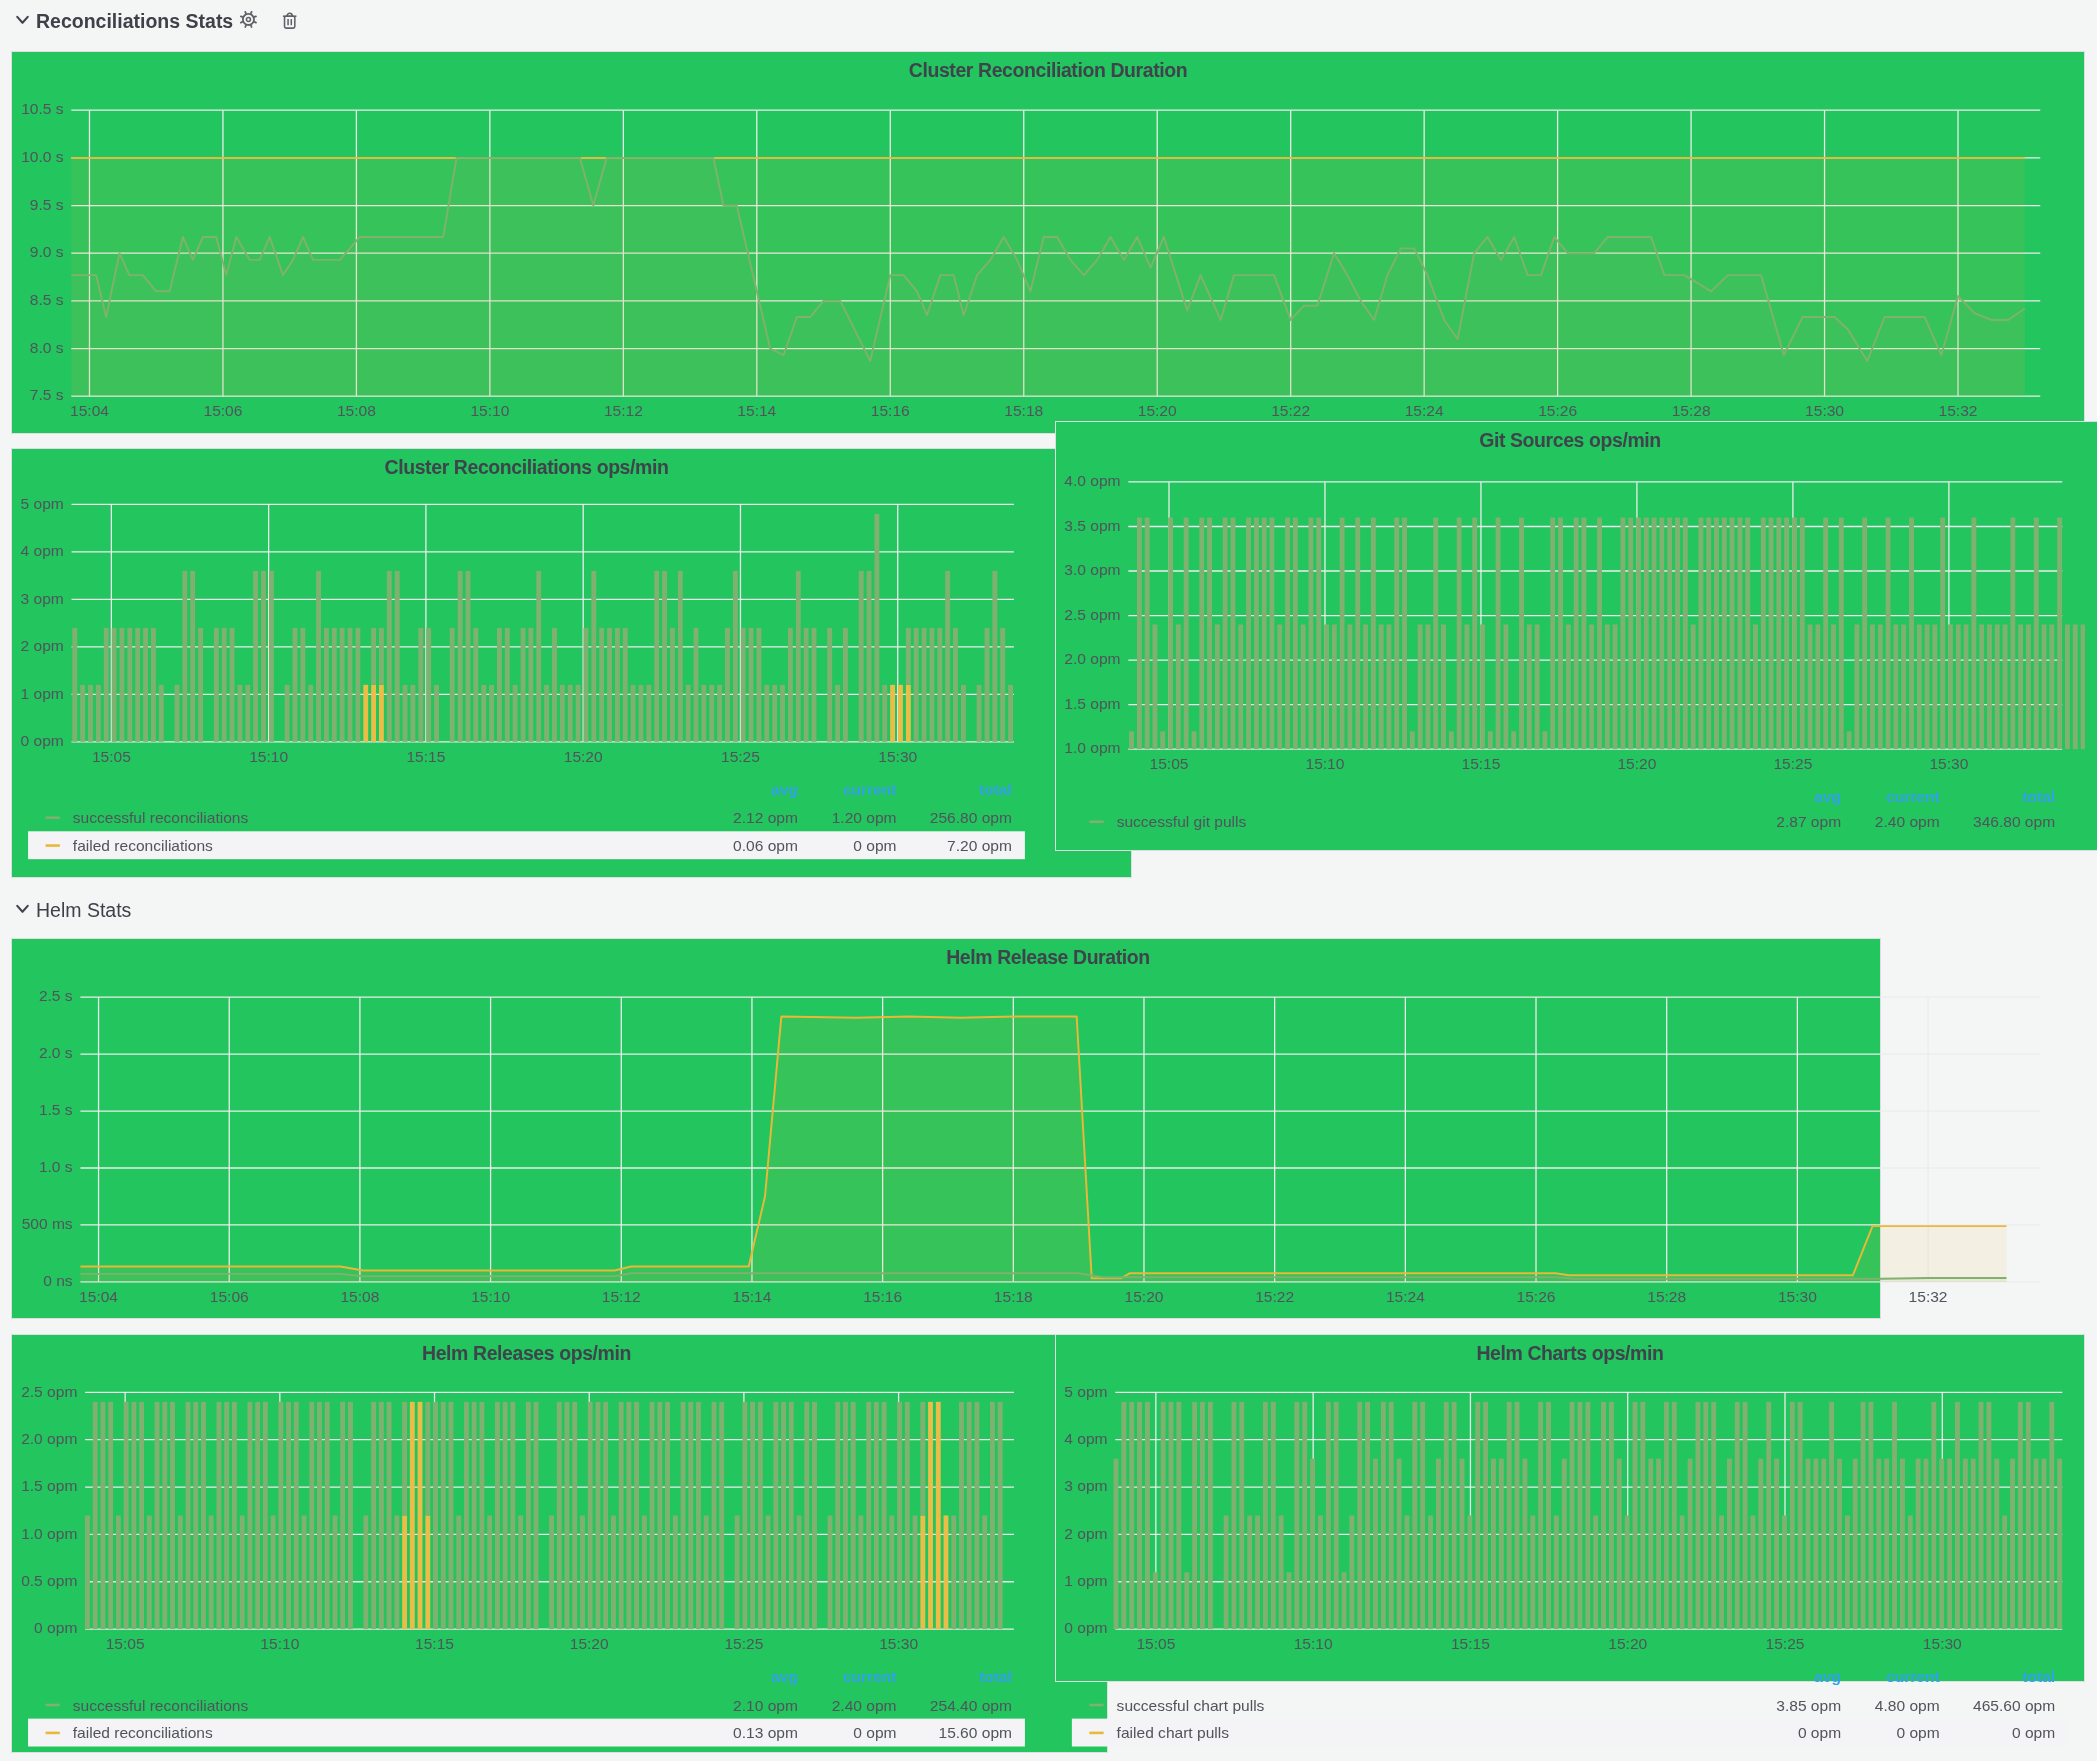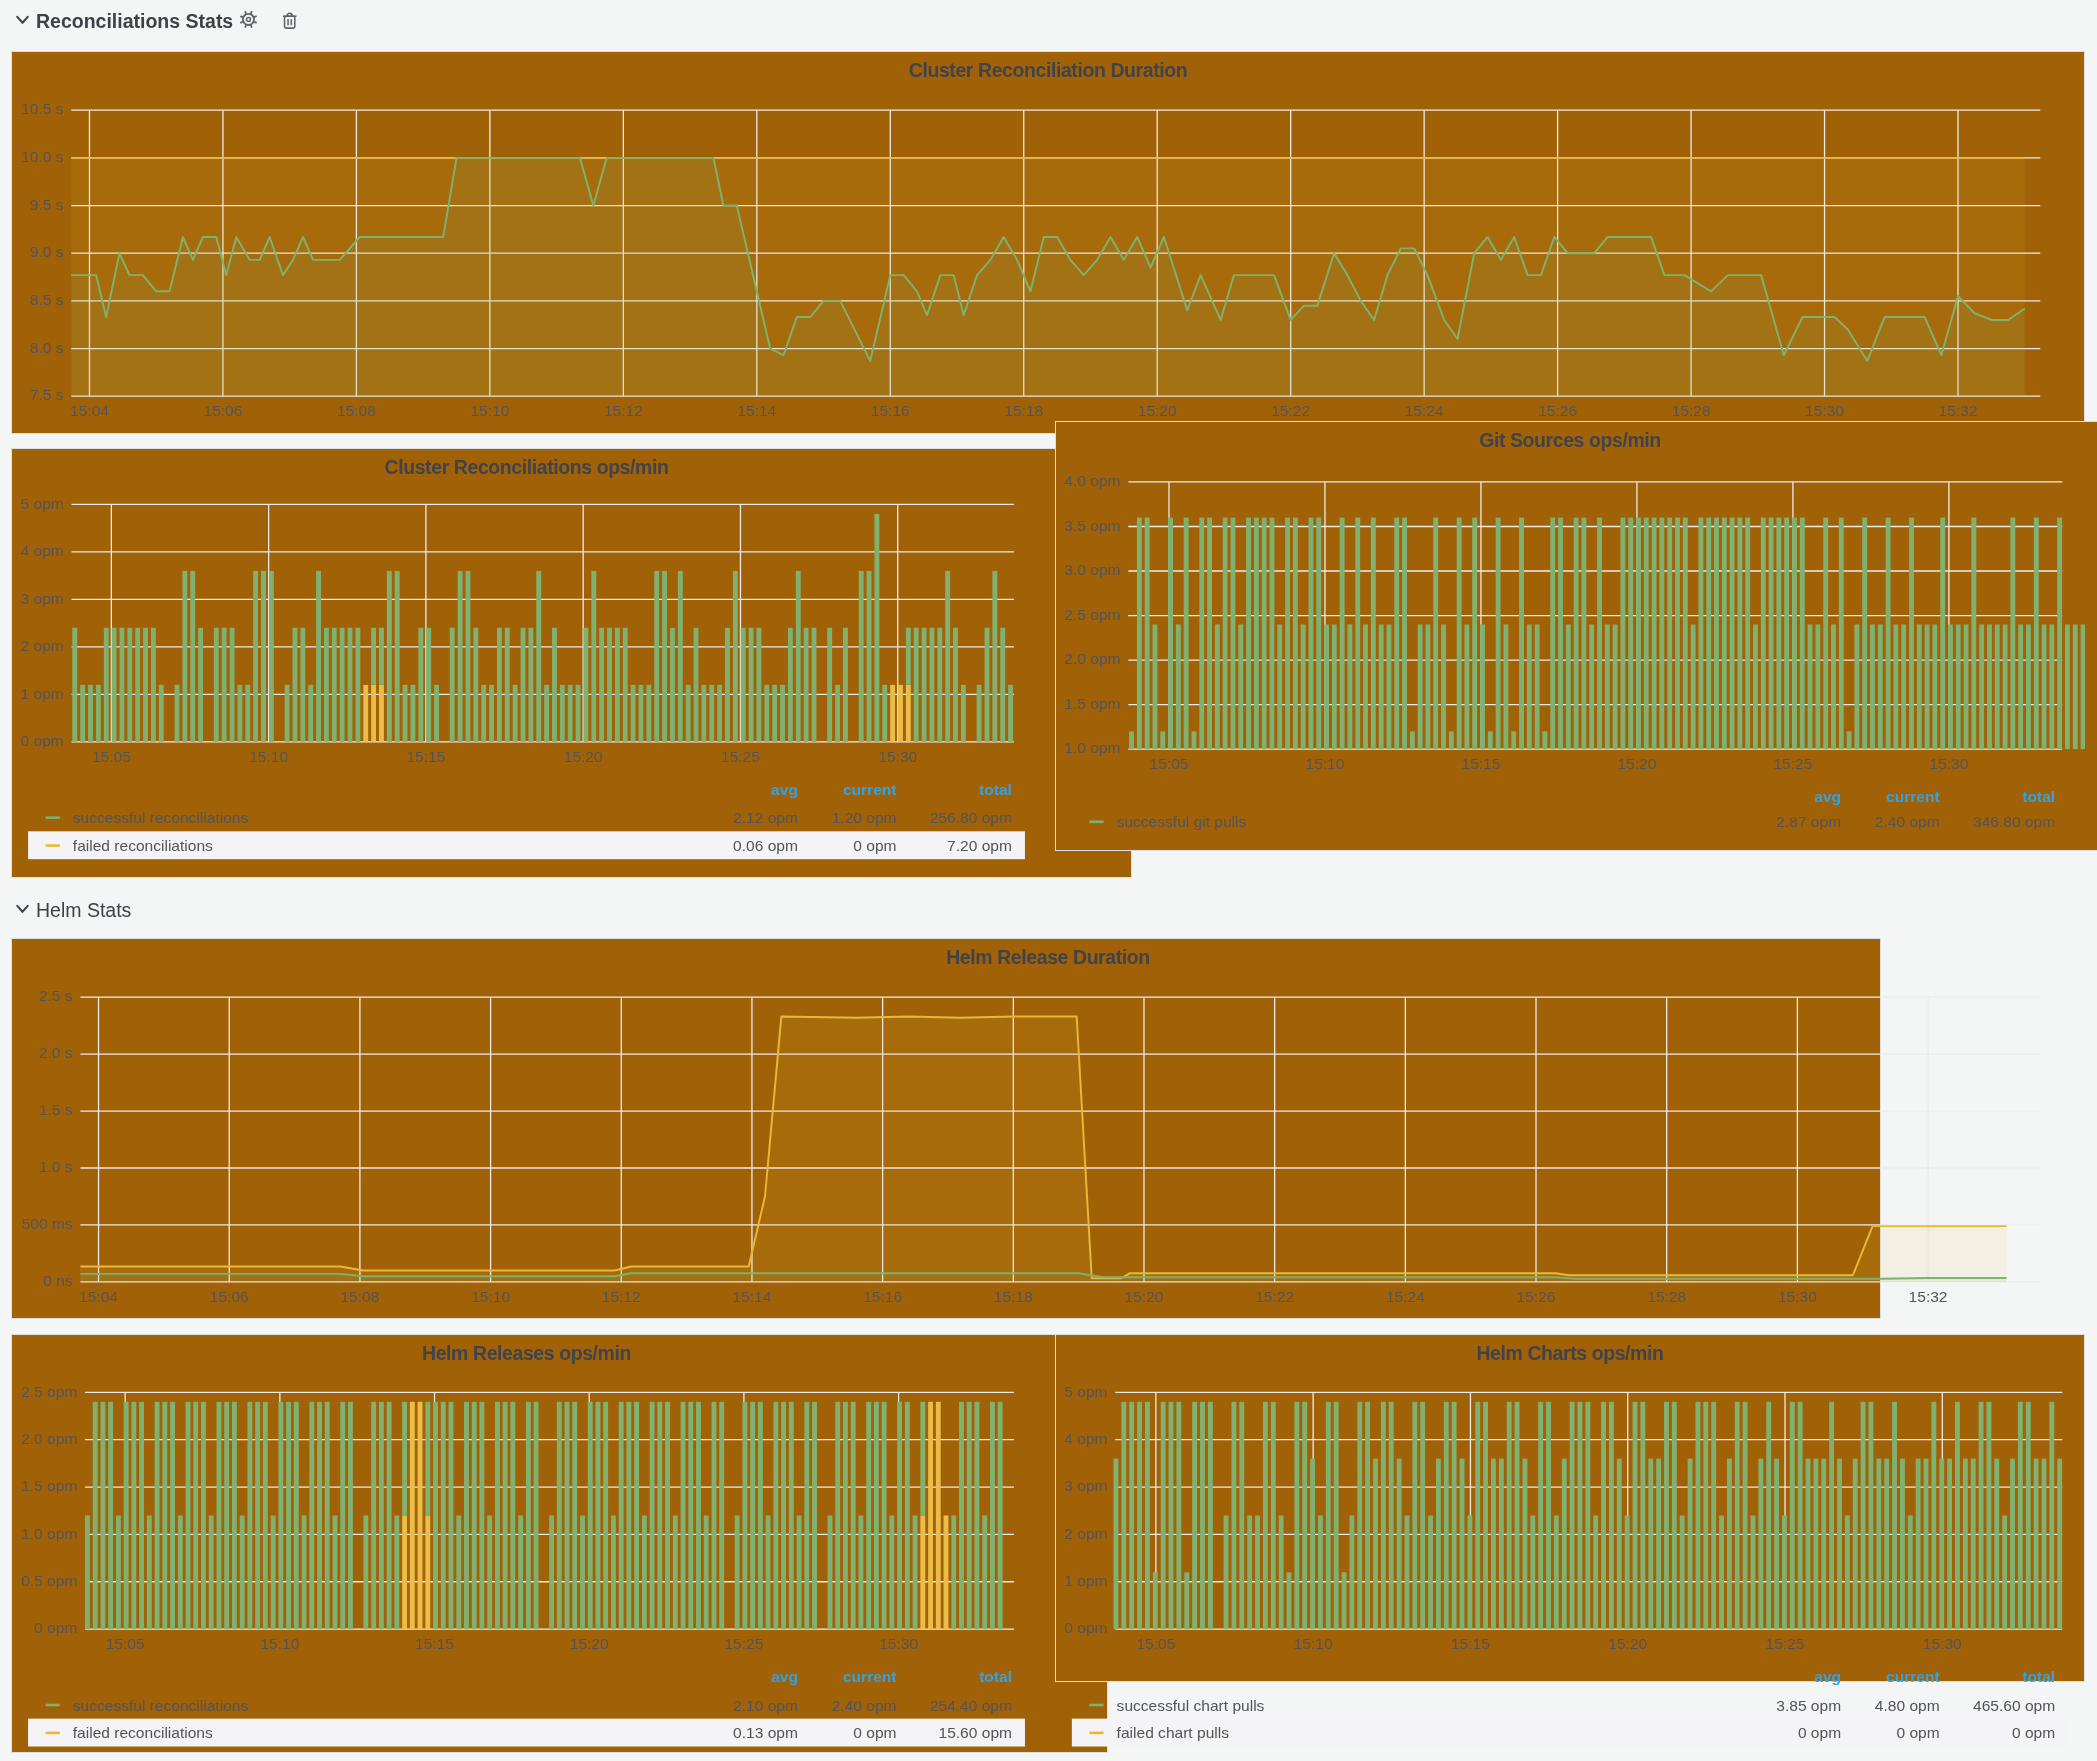--- a/index.html
+++ b/index.html
@@ -1,15 +1,15 @@
 <!DOCTYPE html>
 <html style="font-size:10.4px"><head><meta charset="utf-8"><style>
 *{margin:0;padding:0;box-sizing:border-box}
 html,body{width:2097px;height:1761px;background:#f4f5f5;overflow:hidden;font-family:"Liberation Sans",sans-serif}
-.panel{position:absolute;background:#a16207;border:1.3px solid #dcdee2;border-radius:0}
+.panel{position:absolute;background:#22c55e;border:1.3px solid #dcdee2;border-radius:0}
 .panel svg{display:block;margin:-1.3px 0 0 -1.3px}
 </style></head><body>
 <svg style="position:absolute;left:14.3px;top:11px" width="17" height="17" viewBox="0 0 26 26">
     <polyline points="5,9 13,18 21,9" fill="none" stroke="#41444b" stroke-width="3.2" stroke-linecap="round" stroke-linejoin="round"></polyline>
   </svg>
 <div style="position:absolute;left:36px;top:9.7px;font-size:19.5px;font-weight:bold;color:#3e4148">Reconciliations Stats</div>
 <svg style="position:absolute;left:240px;top:11px" width="17.5" height="17.5" fill="none" stroke="#5f6368" stroke-width="2.8" stroke-linecap="round" viewBox="0 0 27 27">
     <circle cx="13" cy="13" r="8.6"></circle>
     <circle cx="13" cy="13" r="3.1" stroke-width="2.4"></circle>
     <line x1="22.4" y1="16.9" x2="24.6" y2="17.8"></line>

